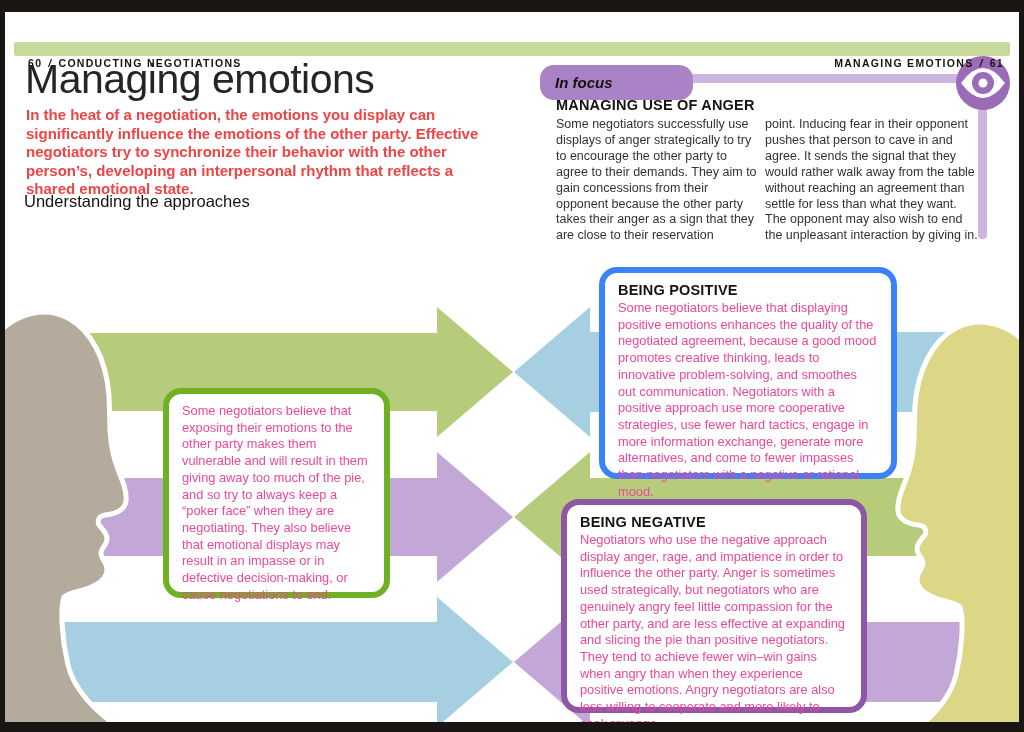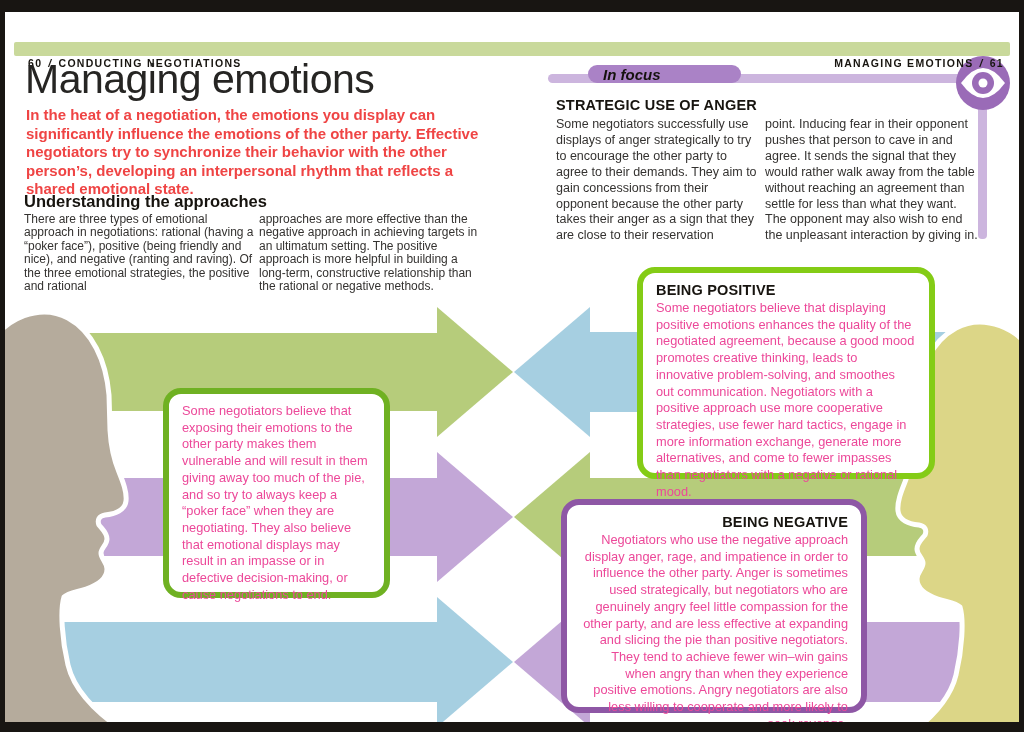--- a/index.html
+++ b/index.html
@@ -20,46 +20,46 @@
   
   .hdr{position:absolute;top:20px;font-size:10.5px;font-weight:700;letter-spacing:1.3px;color:#17140f;z-index:10;white-space:nowrap;margin-top:37px;}
   .hdr-left{left:28px;}
   .hdr-right{right:20px;}
   .hdr .slash{font-style:italic;padding:0 6px;}
   .greenbar{position:absolute;left:14px;top:42px;width:996px;height:14px;background:#c9d99b;border-radius:2px;z-index:5;}
 
   .title{position:absolute;left:25px;top:56px;font-size:41px;font-weight:400;letter-spacing:-0.5px;color:#262523;z-index:10;}
   .intro{position:absolute;left:26px;top:106px;width:462px;font-size:15px;line-height:18.6px;font-weight:700;color:#ef4444;z-index:10;}
 
-  .und-h{position:absolute;left:24px;top:192px;font-size:16.5px;font-weight:700;color:#17140f;z-index:10;}
+  .und-h{position:absolute;left:24px;top:192px;font-size:16.5px;font-weight:400;color:#17140f;z-index:10;}
   .col{position:absolute;font-size:12px;line-height:13.4px;color:#343230;z-index:10;}
   .und-c1{left:24px;top:213px;width:230px;}
   .und-c2{left:259px;top:213px;width:226px;}
 
   
   .if-line-h{position:absolute;left:548px;top:74px;width:436px;height:9px;background:#ccb5de;border-radius:5px;z-index:6;}
   .if-line-v{position:absolute;left:978px;top:84px;width:9px;height:155px;background:#ccb5de;border-radius:4px;z-index:6;}
-  .if-pill{position:absolute;left:588px;top:65px;width:153px;height:18px;background:#aa82c6;border-radius:14px;z-index:7;
+  .if-pill{position:absolute;left:540px;top:65px;width:153px;height:35px;background:#aa82c6;border-radius:14px;z-index:7;
            display:flex;align-items:center;padding-left:15px;box-sizing:border-box;}
   .if-pill span{font-size:15px;font-weight:800;font-style:italic;color:#15120e;}
   .eye{position:absolute;left:955px;top:55px;z-index:8;}
   .sua-h{position:absolute;left:556px;top:97px;font-size:14.5px;font-weight:800;letter-spacing:0.2px;color:#17140f;z-index:10;}
   .sua-c1{left:556px;top:117px;width:206px;font-size:12.5px;line-height:15.9px;}
   .sua-c2{left:765px;top:117px;width:214px;font-size:12.5px;line-height:15.9px;}
 
   
   .diagram{position:absolute;left:0;top:0;z-index:1;}
 
   
   .box{position:absolute;background:#ffffff;border-radius:18px;box-sizing:border-box;z-index:20;padding:9px 13px;}
   .box h3{margin:0 0 2px 0;font-size:14.5px;font-weight:800;color:#17140f;letter-spacing:0.2px;}
   .box p{margin:0;font-size:12.8px;line-height:16.7px;color:#ec4899;}
   .box-poker{left:163px;top:388px;width:227px;height:210px;border:6px solid #6fb122;}
-  .box-positive{left:599px;top:267px;width:298px;height:212px;border:6px solid #84cc16;margin-left:38px;}
-  .box-negative{left:561px;top:499px;width:306px;height:214px;border:6px solid #8e57a5;text-align:right;}
+  .box-positive{left:599px;top:267px;width:298px;height:212px;border:6px solid #3b82f6;}
+  .box-negative{left:561px;top:499px;width:306px;height:214px;border:6px solid #8e57a5;}
 </style>
 </head>
 <body>
 
 <div class="page">
 
   <svg class="diagram" width="1024" height="732" viewBox="0 0 1024 732">
 
     <g>
       <rect x="34" y="333" width="403" height="78" fill="#b6cc7b"></rect>
@@ -110,35 +110,33 @@
   </div>
   <div class="hdr hdr-right">
     <span>MANAGING EMOTIONS</span><span class="slash">/</span><span>61</span>
   </div>
   <div class="greenbar"></div>
 
   <div class="title">Managing emotions</div>
   <div class="intro">In the heat of a negotiation, the emotions you display can significantly influence the emotions of the other party. Effective negotiators try to synchronize their behavior with the other person’s, developing an interpersonal rhythm that reflects a shared emotional state.</div>
 
   <div class="und-h">Understanding the approaches</div>
-  <div class="col und-c1">There are three types of emotional approach in negotiations: rational (having a “poker face”), positive (being friendly and nice), and negative (ranting and raving). Of the three emotional strategies, the positive and rational</div>
-  <div class="col und-c2">approaches are more effective than the negative approach in achieving targets in an ultimatum setting. The positive approach is more helpful in building a long-term, constructive relationship than the rational or negative methods.</div>
 
   <div class="if-line-h"></div>
   <div class="if-line-v"></div>
   <div class="if-pill">
     <span>In focus</span>
   </div>
   <svg class="eye" width="56" height="56" viewBox="0 0 56 56">
     <circle cx="28" cy="28" r="27" fill="#9a6bb7"></circle>
     <path d="M 6 28 Q 17 13 28 13 Q 39 13 50 28 Q 39 43 28 43 Q 17 43 6 28 Z" fill="#ffffff"></path>
     <circle cx="28" cy="28" r="11" fill="#9a6bb7"></circle>
     <circle cx="28" cy="28" r="4.5" fill="#ffffff"></circle>
   </svg>
-  <div class="sua-h">STRATEGIC USE OF ANGER</div>
+  <div class="sua-h">MANAGING USE OF ANGER</div>
   <div class="col sua-c1">Some negotiators successfully use displays of anger strategically to try to encourage the other party to agree to their demands. They aim to gain concessions from their opponent because the other party takes their anger as a sign that they are close to their reservation</div>
   <div class="col sua-c2">point. Inducing fear in their opponent pushes that person to cave in and agree. It sends the signal that they would rather walk away from the table without reaching an agreement than settle for less than what they want. The opponent may also wish to end the unpleasant interaction by giving in.</div>
 
   <div class="box box-poker">
     <p>Some negotiators believe that exposing their emotions to the other party makes them vulnerable and will result in them giving away too much of the pie, and so try to always keep a “poker face” when they are negotiating. They also believe that emotional displays may result in an impasse or in defective decision-making, or cause negotiations to end.</p>
   </div>
   <div class="box box-positive">
     <h3>BEING POSITIVE</h3>
     <p>Some negotiators believe that displaying positive emotions enhances the quality of the negotiated agreement, because a good mood promotes creative thinking, leads to innovative problem-solving, and smoothes out communication. Negotiators with a positive approach use more cooperative strategies, use fewer hard tactics, engage in more information exchange, generate more alternatives, and come to fewer impasses than negotiators with a negative or rational mood.</p>
   </div>

